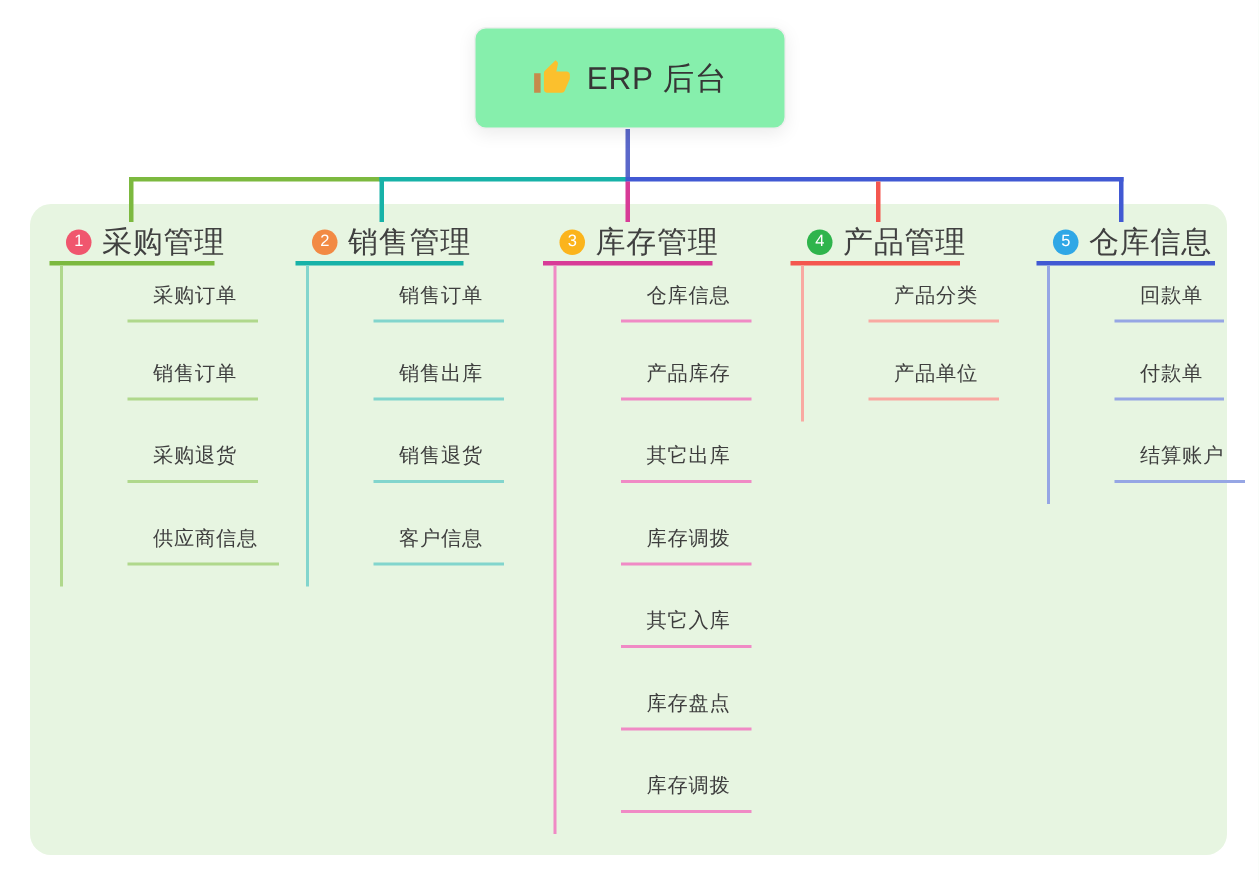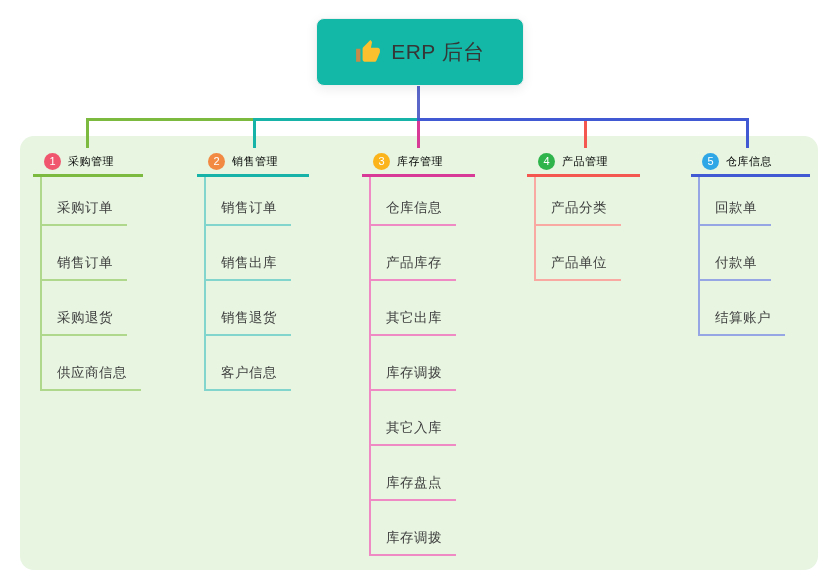--- a/index.html
+++ b/index.html
@@ -5,21 +5,21 @@
   html,body{margin:0;padding:0;background:#fff;}
   #canvas{
     position:relative;width:839px;height:588px;overflow:hidden;background:#ffffff;
     font-family:"Liberation Sans","DejaVu Sans",sans-serif;
   }
   
   .panel{position:absolute;left:20px;top:136px;width:798px;height:434px;
          background:#e7f5e1;border-radius:14px;}
   
   .root-card{position:absolute;left:316px;top:18px;width:206px;height:66px;
-    background:#14b8a6;border:1px solid #efefef;border-radius:8px;
+    background:#86efac;border:1px solid #efefef;border-radius:8px;
     box-shadow:0 3px 12px rgba(0,0,0,.08);
     display:flex;align-items:center;justify-content:center;gap:10px;z-index:5;}
   .root-card .title{font-size:21px;font-weight:500;color:#363636;letter-spacing:.5px;}
   .root-card svg{display:block;}
   
   .line{position:absolute;}
   .root-v   {left:417px;top:84px; width:3px;height:37px;background:#5b68ca;}
   .h-green  {left:86px; top:118px;width:169px;height:3px;background:#7cb93f;}
   .h-teal   {left:253px;top:118px;width:165px;height:3px;background:#17b2a8;}
   .h-blue   {left:417px;top:118px;width:332px;height:3px;background:#4159d3;}
@@ -31,34 +31,34 @@
   
   .col{position:absolute;top:148px;z-index:2;}
   .col1{left:33px;} .col2{left:197px;} .col3{left:362px;} .col4{left:527px;} .col5{left:691px;}
   .hdr{display:flex;align-items:center;height:29px;padding-left:11px;
        box-sizing:border-box;border-bottom:3px solid;}
   .col1 .hdr{width:110px;border-color:#7cb93f;}
   .col2 .hdr{width:112px;border-color:#17b2a8;}
   .col3 .hdr{width:113px;border-color:#d83b97;}
   .col4 .hdr{width:113px;border-color:#f4574f;}
   .col5 .hdr{width:119px;border-color:#4159d3;}
-  .hdr .label{font-size:11px;color:#000000;letter-spacing:.5px;white-space:nowrap;}
+  .hdr .label{font-size:20px;color:#404040;letter-spacing:.5px;white-space:nowrap;}
   .badge{width:17px;height:17px;border-radius:50%;margin-right:7px;flex:0 0 17px;
          display:flex;align-items:center;justify-content:center;
          color:#fff;font-size:11px;line-height:1;}
   .col1 .badge{background:#f0566e;} .col2 .badge{background:#f28a44;}
   .col3 .badge{background:#fbb41c;} .col4 .badge{background:#2fb44c;}
   .col5 .badge{background:#2fa7e6;}
   
   .kids{position:relative;margin-left:7px;}
   .kids::before{content:"";position:absolute;left:0;top:0;bottom:0;width:2px;}
   .col1 .kids::before{background:#b0d88c;} .col2 .kids::before{background:#82d5cd;}
   .col3 .kids::before{background:#f08ac5;} .col4 .kids::before{background:#f9a9a2;}
   .col5 .kids::before{background:#96a6e4;}
-  .row{height:55px;display:flex;align-items:flex-end;}
+  .row{height:55px;display:flex;align-items:center;padding-left:45px;}
   .row:first-child{height:49px;}
   .leaf{border-bottom:2px solid;padding:0 14px 7px 17px;width:max-content;
         font-size:13.5px;color:#3e3e3e;letter-spacing:.5px;white-space:nowrap;}
   .col1 .leaf{border-color:#b0d88c;} .col2 .leaf{border-color:#82d5cd;}
   .col3 .leaf{border-color:#f08ac5;} .col4 .leaf{border-color:#f9a9a2;}
   .col5 .leaf{border-color:#96a6e4;}
 </style>
 </head>
 <body>
 

